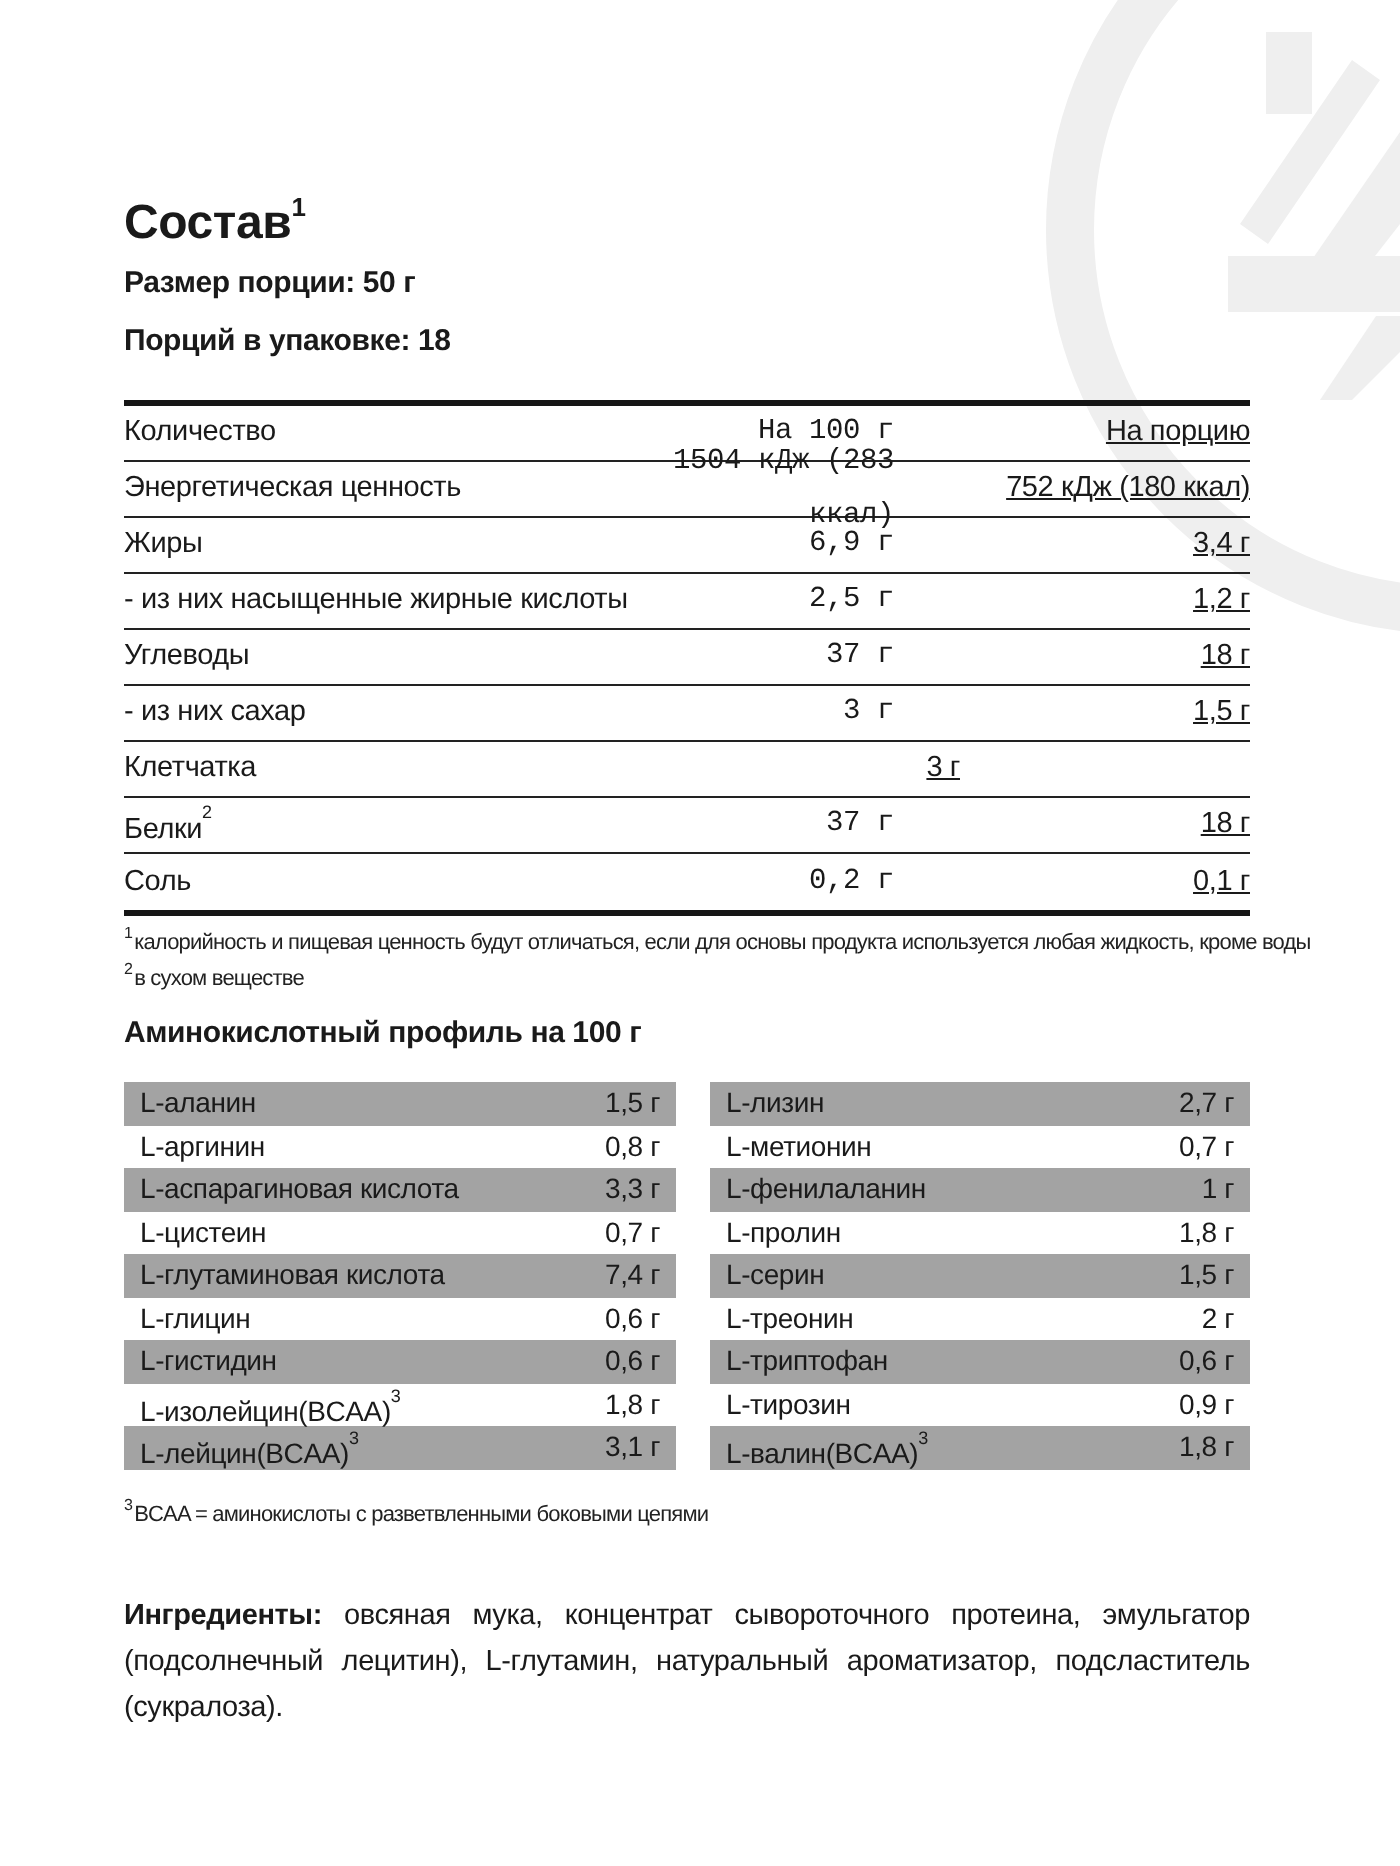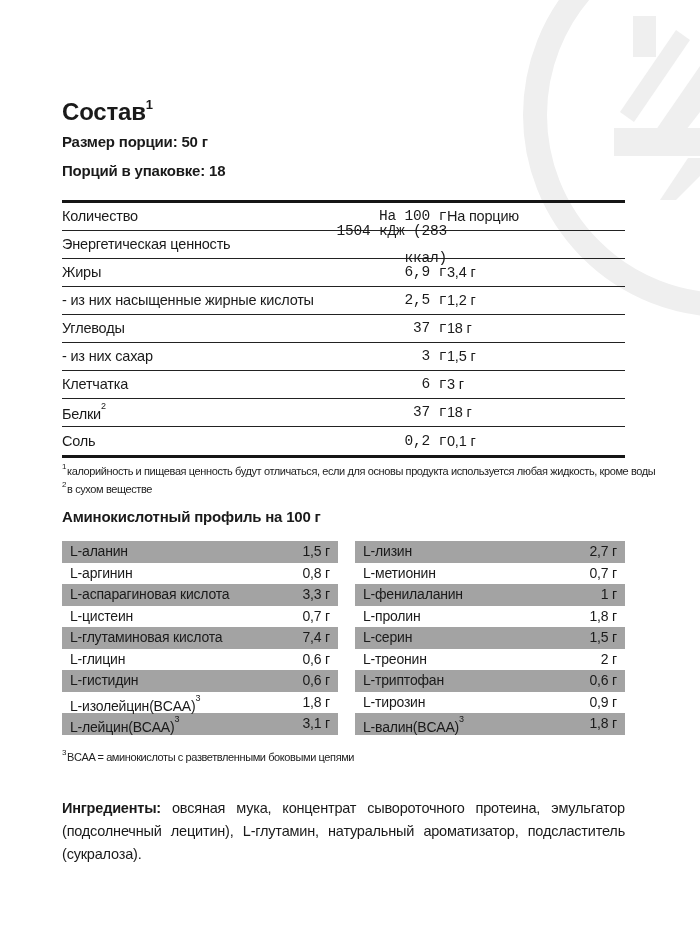--- a/index.html
+++ b/index.html
@@ -18,21 +18,21 @@
   .sub-line.s2 { top:162px; }
 
   
   .nt { position:absolute; left:62px; top:200px; width:563px;
         border-top:3px solid #161616; border-bottom:3px solid #161616; font-size:14.5px; }
   .nt-row { display:flex; height:28px; line-height:27px; border-bottom:1px solid #222; align-items:center; }
   .nt-row:last-child { border-bottom:none; }
   .nt-name { width:240px; flex:0 0 auto; text-align:left; white-space:nowrap; }
   .nt-name sup { font-size:9px; position:relative; top:-4px; }
   .nt-val  { width:145px; flex:0 0 auto; text-align:right;font-family:Liberation Mono, monospace; }
-  .nt-serv { width:178px; flex:0 0 auto; text-align:left; }
+  .nt-serv { width:178px; flex:0 0 auto; text-align:right;text-decoration:underline; }
 
   .footnote { position:absolute; left:62px; font-size:11px; letter-spacing:-0.4px; white-space:nowrap; color:#222; }
   .footnote.f1 { top:463px;text-align:center; }
   .footnote.f2 { top:481px; }
   .footnote sup { font-size:8px; position:relative; top:-1px; margin-right:1px; }
 
   .amino-title { position:absolute; left:62px; top:508px; font-size:15px; font-weight:bold; }
 
   .amino-wrap { position:absolute; left:62px; top:541px; width:563px; display:flex; gap:17px; }
   .amino-col { flex:0 0 auto; font-size:14px; }
@@ -73,20 +73,21 @@
   <div class="nt">
     <div class="nt-row">
       <div class="nt-name">Количество</div>
       <div class="nt-val">На 100 г</div>
       <div class="nt-serv">На порцию</div>
     </div>
     <div>
         <div class="nt-row">
           <div class="nt-name">Энергетическая ценность</div>
           <div class="nt-val">1504 кДж (283 ккал)</div>
+          <div class="nt-serv">752 кДж (180 ккал)</div>
         </div>
         <div class="nt-row">
           <div class="nt-name">Жиры</div>
           <div class="nt-val">6,9 г</div>
           <div class="nt-serv">3,4 г</div>
         </div>
         <div class="nt-row">
           <div class="nt-name">- из них насыщенные жирные кислоты</div>
           <div class="nt-val">2,5 г</div>
           <div class="nt-serv">1,2 г</div>
@@ -96,21 +97,20 @@
           <div class="nt-val">37 г</div>
           <div class="nt-serv">18 г</div>
         </div>
         <div class="nt-row">
           <div class="nt-name">- из них сахар</div>
           <div class="nt-val">3 г</div>
           <div class="nt-serv">1,5 г</div>
         </div>
         <div class="nt-row">
           <div class="nt-name">Клетчатка</div>
-          <div class="nt-val">6 г</div>
           <div class="nt-serv">3 г</div>
         </div>
         <div class="nt-row">
           <div class="nt-name">Белки<sup>2</sup></div>
           <div class="nt-val">37 г</div>
           <div class="nt-serv">18 г</div>
         </div>
         <div class="nt-row">
           <div class="nt-name">Соль</div>
           <div class="nt-val">0,2 г</div>

